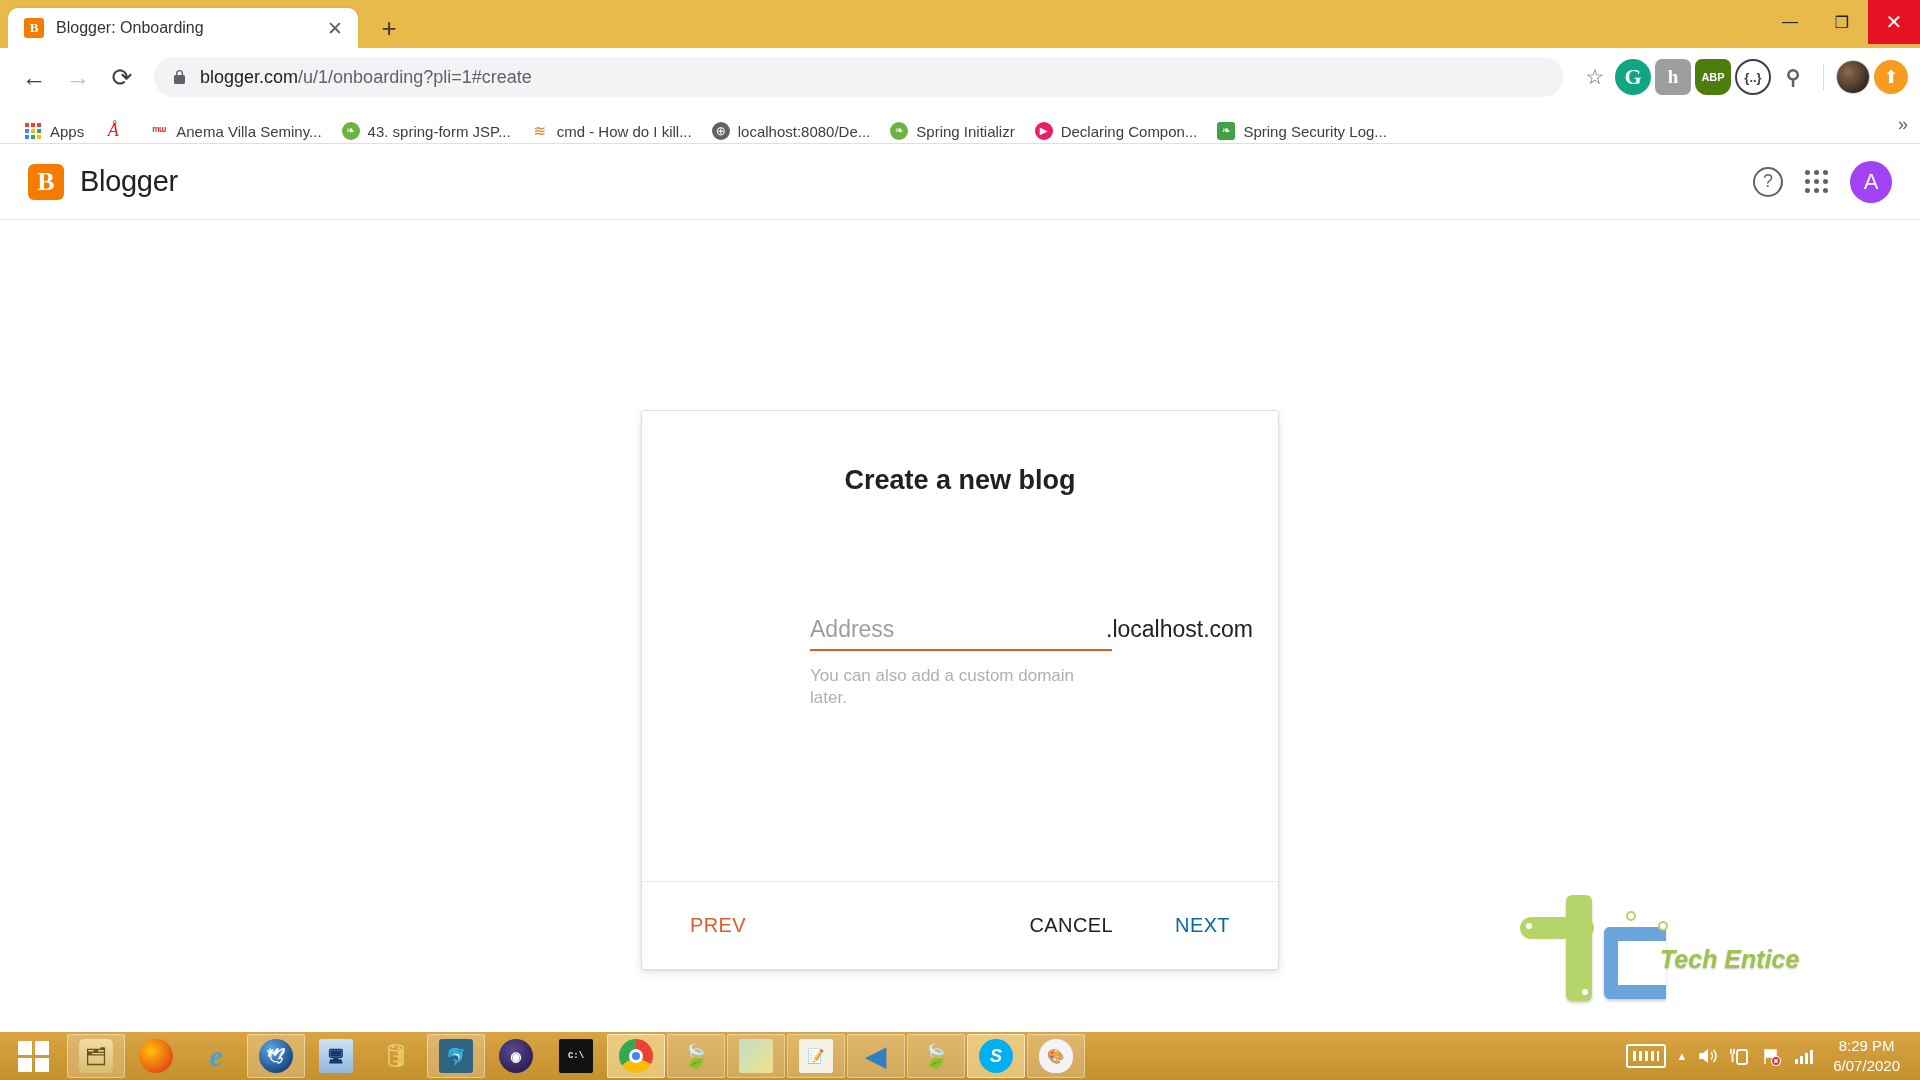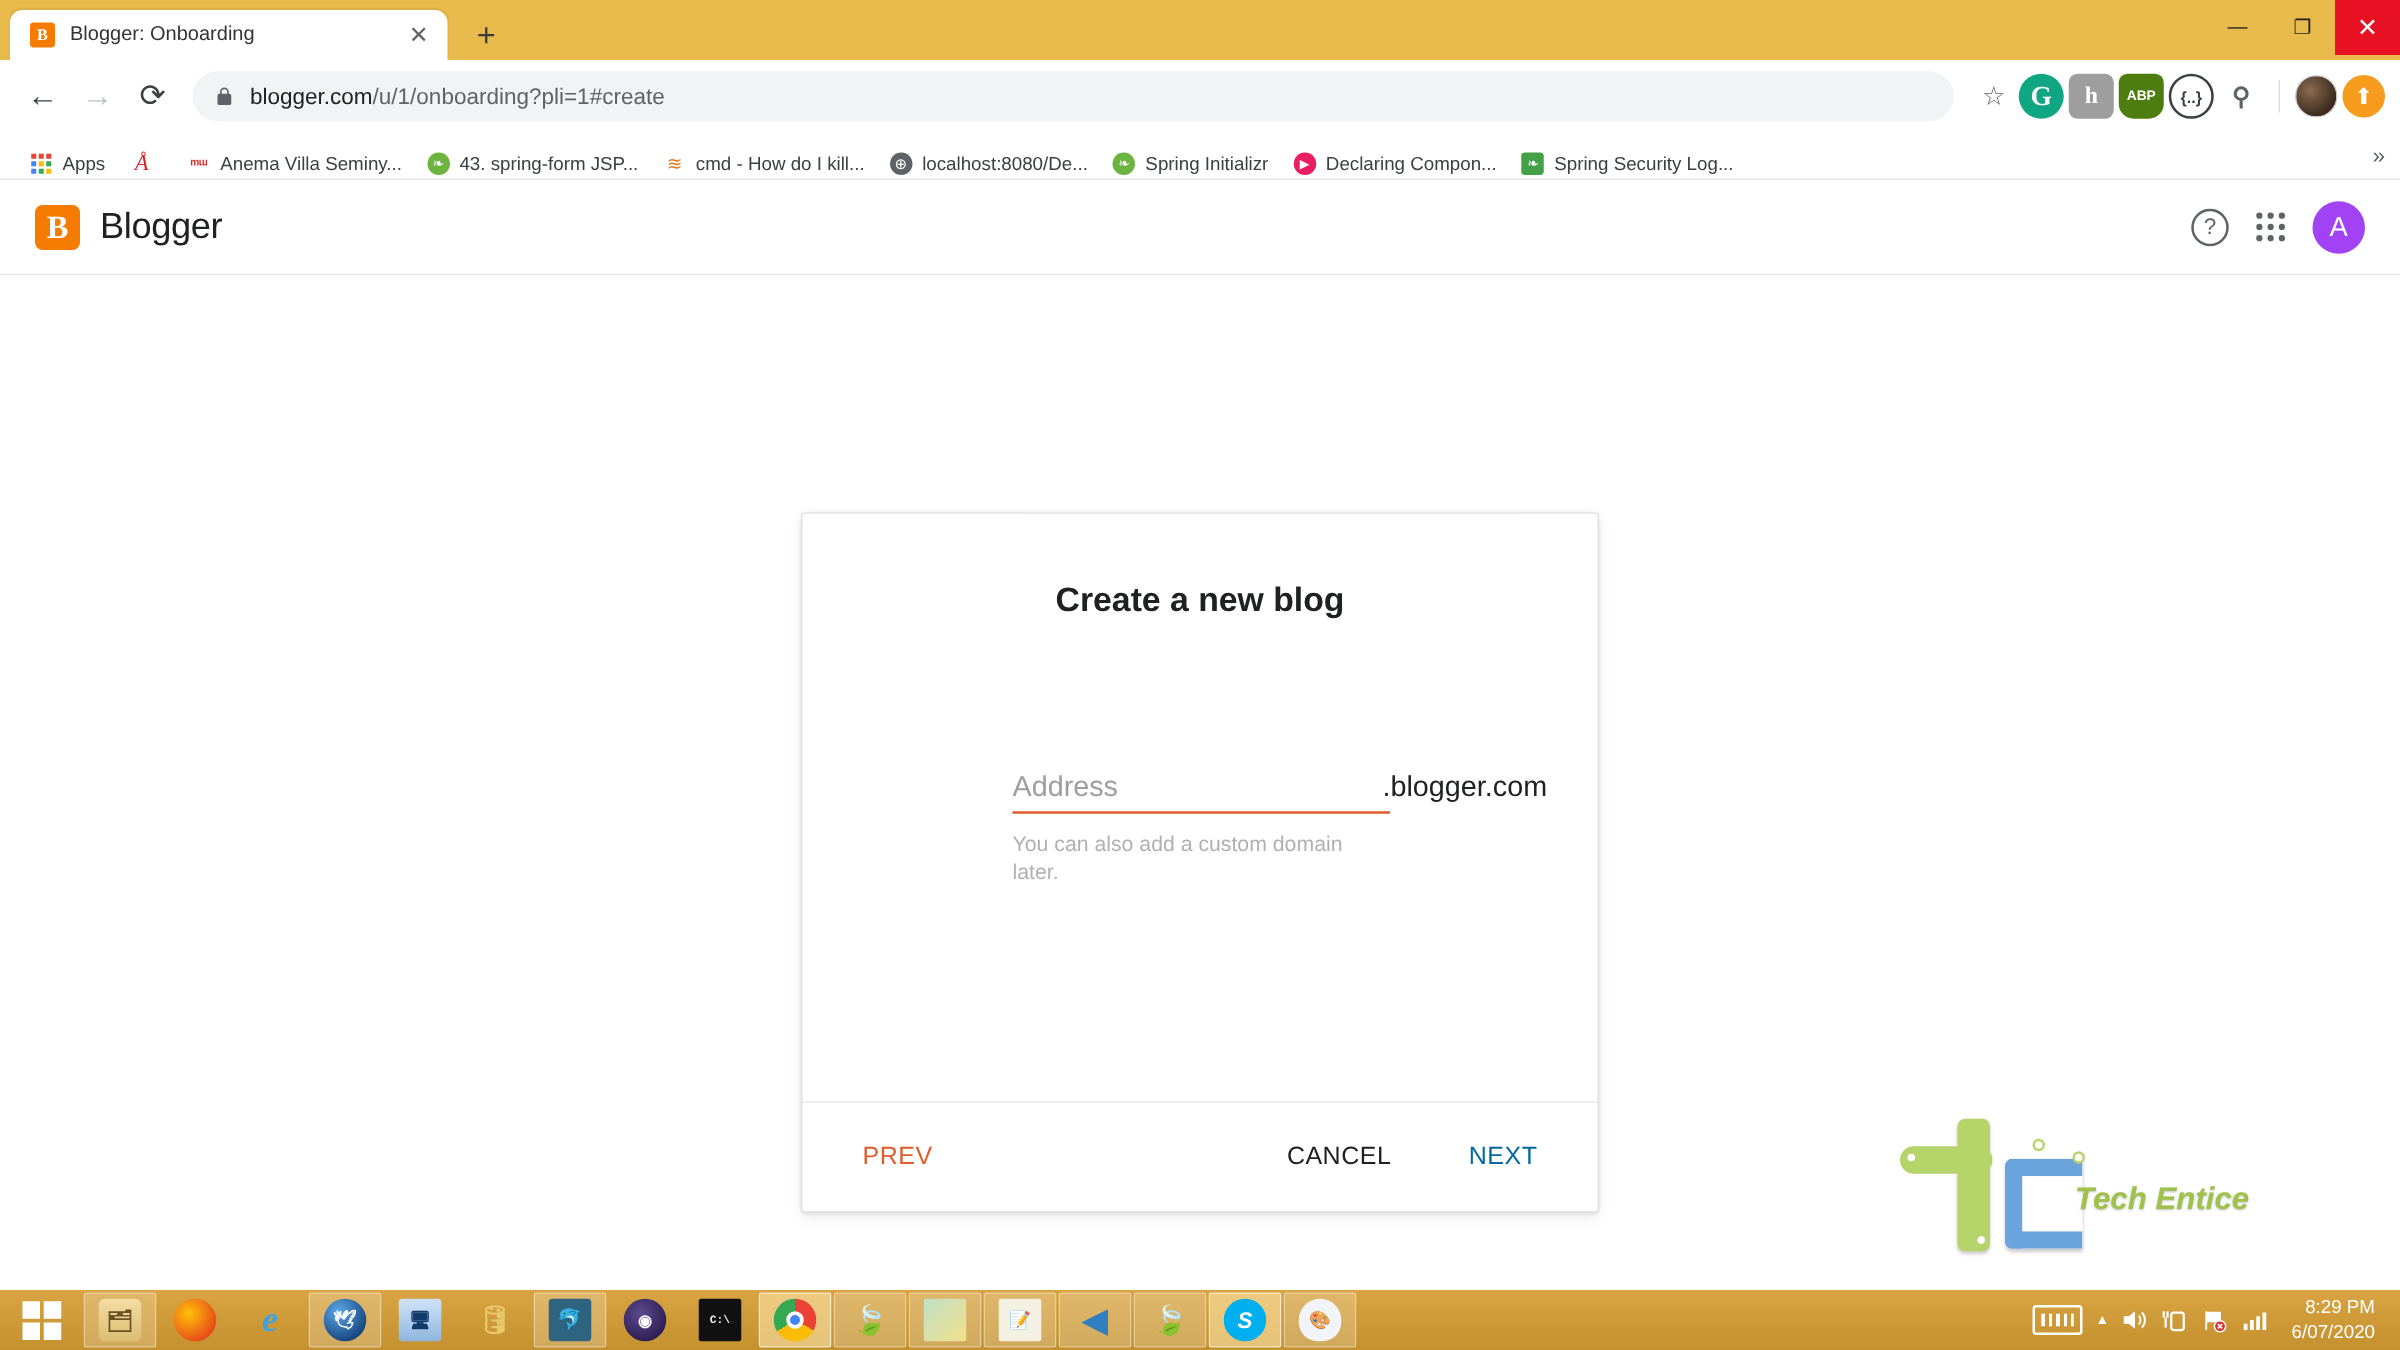--- a/index.html
+++ b/index.html
@@ -185,21 +185,21 @@
   .tb-item.open { background: rgba(255,255,255,.22); border:1px solid rgba(255,255,255,.38); }
   .tb-item.active { background: rgba(255,235,180,.55); border:1px solid rgba(255,255,255,.6); }
   .tb-ico { width:34px;height:34px;border-radius:5px;display:flex;align-items:center;justify-content:center;
             font-size:17px;color:#fff;font-weight:bold; position:relative;}
   .tray { margin-left:auto; display:flex; align-items:center; padding-right: 8px; gap: 10px; }
   .tray-ico { color:#fff; font-size:17px; display:flex; align-items:center; justify-content:center; }
   .kbd-box { width:40px;height:24px;border:2px solid #fff;border-radius:3px;
              display:flex;align-items:center;justify-content:center; }
   .kbd-box i { width: 26px; height: 10px; background:
       repeating-linear-gradient(90deg,#fff 0 3px, transparent 3px 6px); display:block;}
-  .clock { color:#fff; font-size:15px; text-align:right; line-height:1.32; padding: 0 12px 0 6px; }
+  .clock { color:#fff; font-size:15px; text-align:center; line-height:1.32; padding: 0 12px 0 6px; }
 </style>
 </head>
 <body>
 
 <div id="browser-window">
 
   <div class="tabstrip">
     <div class="tab">
       <div class="tab-favicon">B</div>
       <div class="tab-title">Blogger: Onboarding</div>
@@ -332,21 +332,21 @@
 
     <div class="page-body">
 
       <div class="card">
         <div class="card-body">
           <div class="card-title">Create a new blog</div>
 
           <div class="field-wrap">
             <div class="field-row">
               <input class="field-input" type="text" value="" placeholder="Address" style="">
-              <span class="field-suffix">.blogger.com</span>
+              <span class="field-suffix">.localhost.com</span>
             </div>
             <div class="field-hint">You can also add a custom domain later.</div>
           </div>
         </div>
 
         <div class="card-footer">
           <button class="btn btn-prev">PREV</button>
           <button class="btn btn-cancel">CANCEL</button>
           <button class="btn btn-next">NEXT</button>
         </div>

